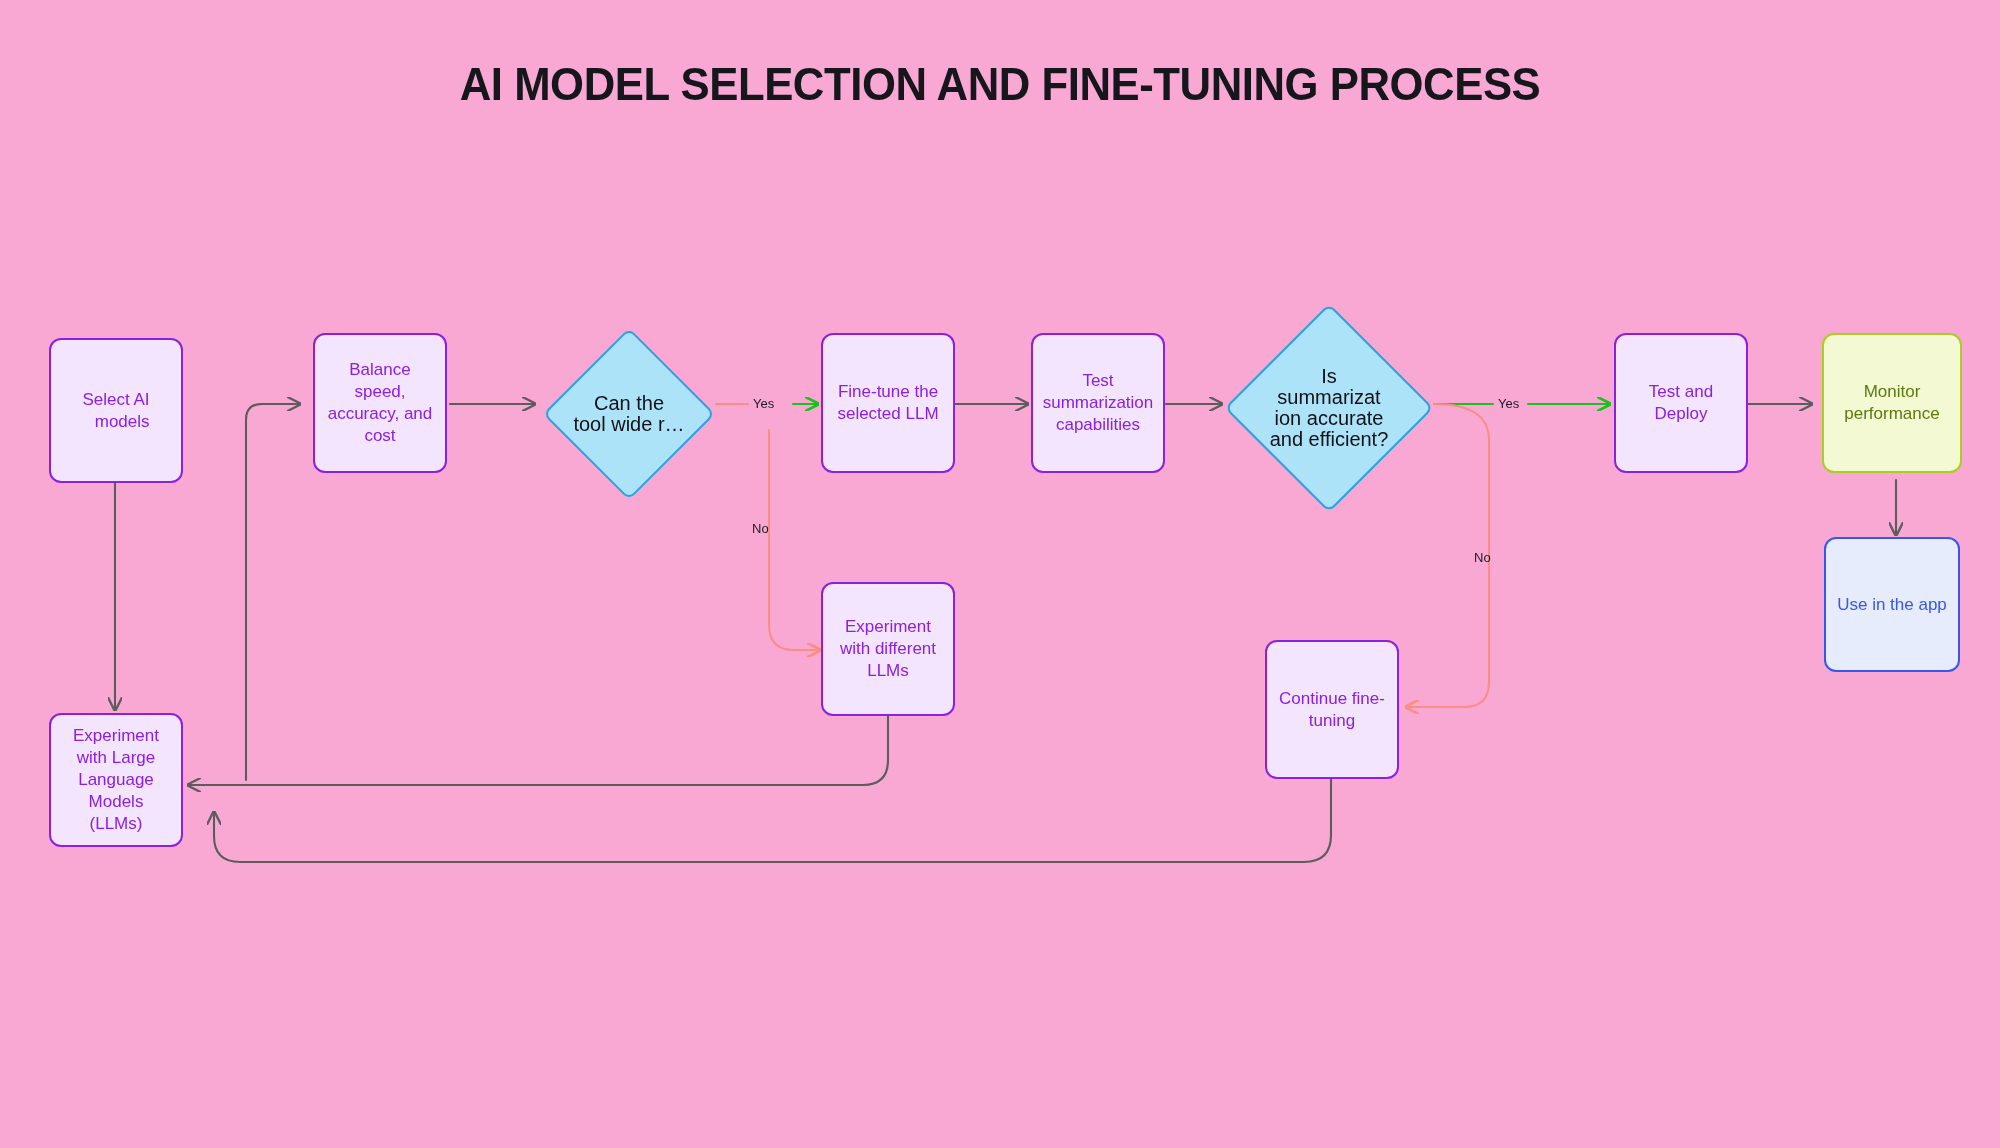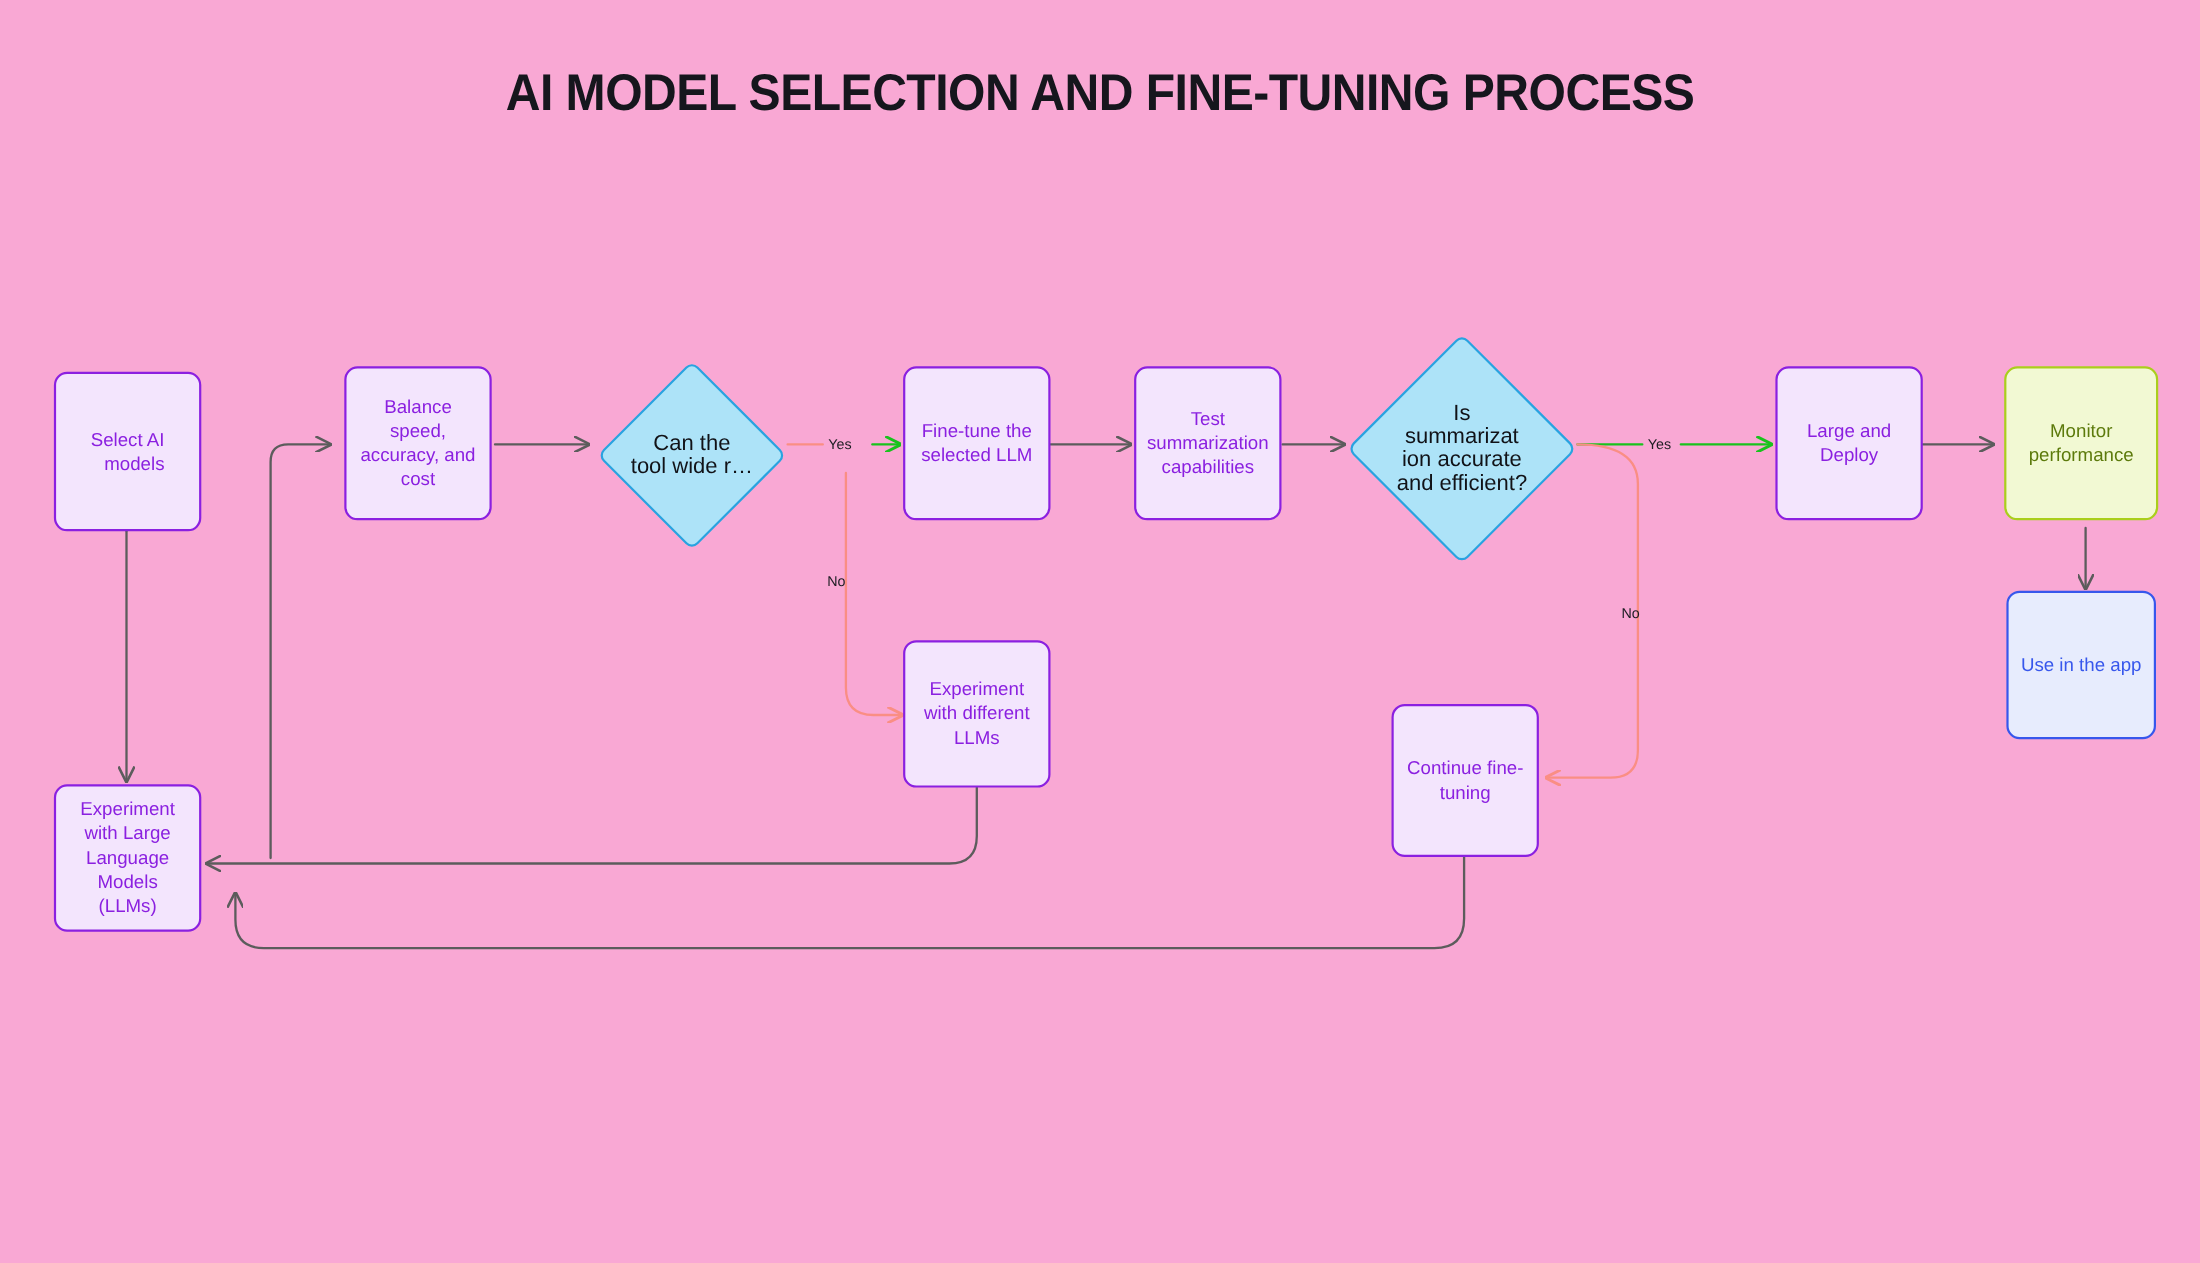--- a/index.html
+++ b/index.html
@@ -216,21 +216,21 @@
 ion accurate
 and efficient?</div>
   </div>
 
   <div class="node purple" style="left:1265px; top:640px; width:134px; height:139px;">
     <span>Continue fine-
 tuning</span>
   </div>
 
   <div class="node purple" style="left:1614px; top:333px; width:134px; height:140px;">
-    <span>Large and
+    <span>Test and
 Deploy</span>
   </div>
 
   <div class="node lime" style="left:1822px; top:333px; width:140px; height:140px;">
     <span>Monitor
 performance</span>
   </div>
 
   <div class="node indigo" style="left:1824px; top:537px; width:136px; height:135px;">
     <span>Use in the app</span>

